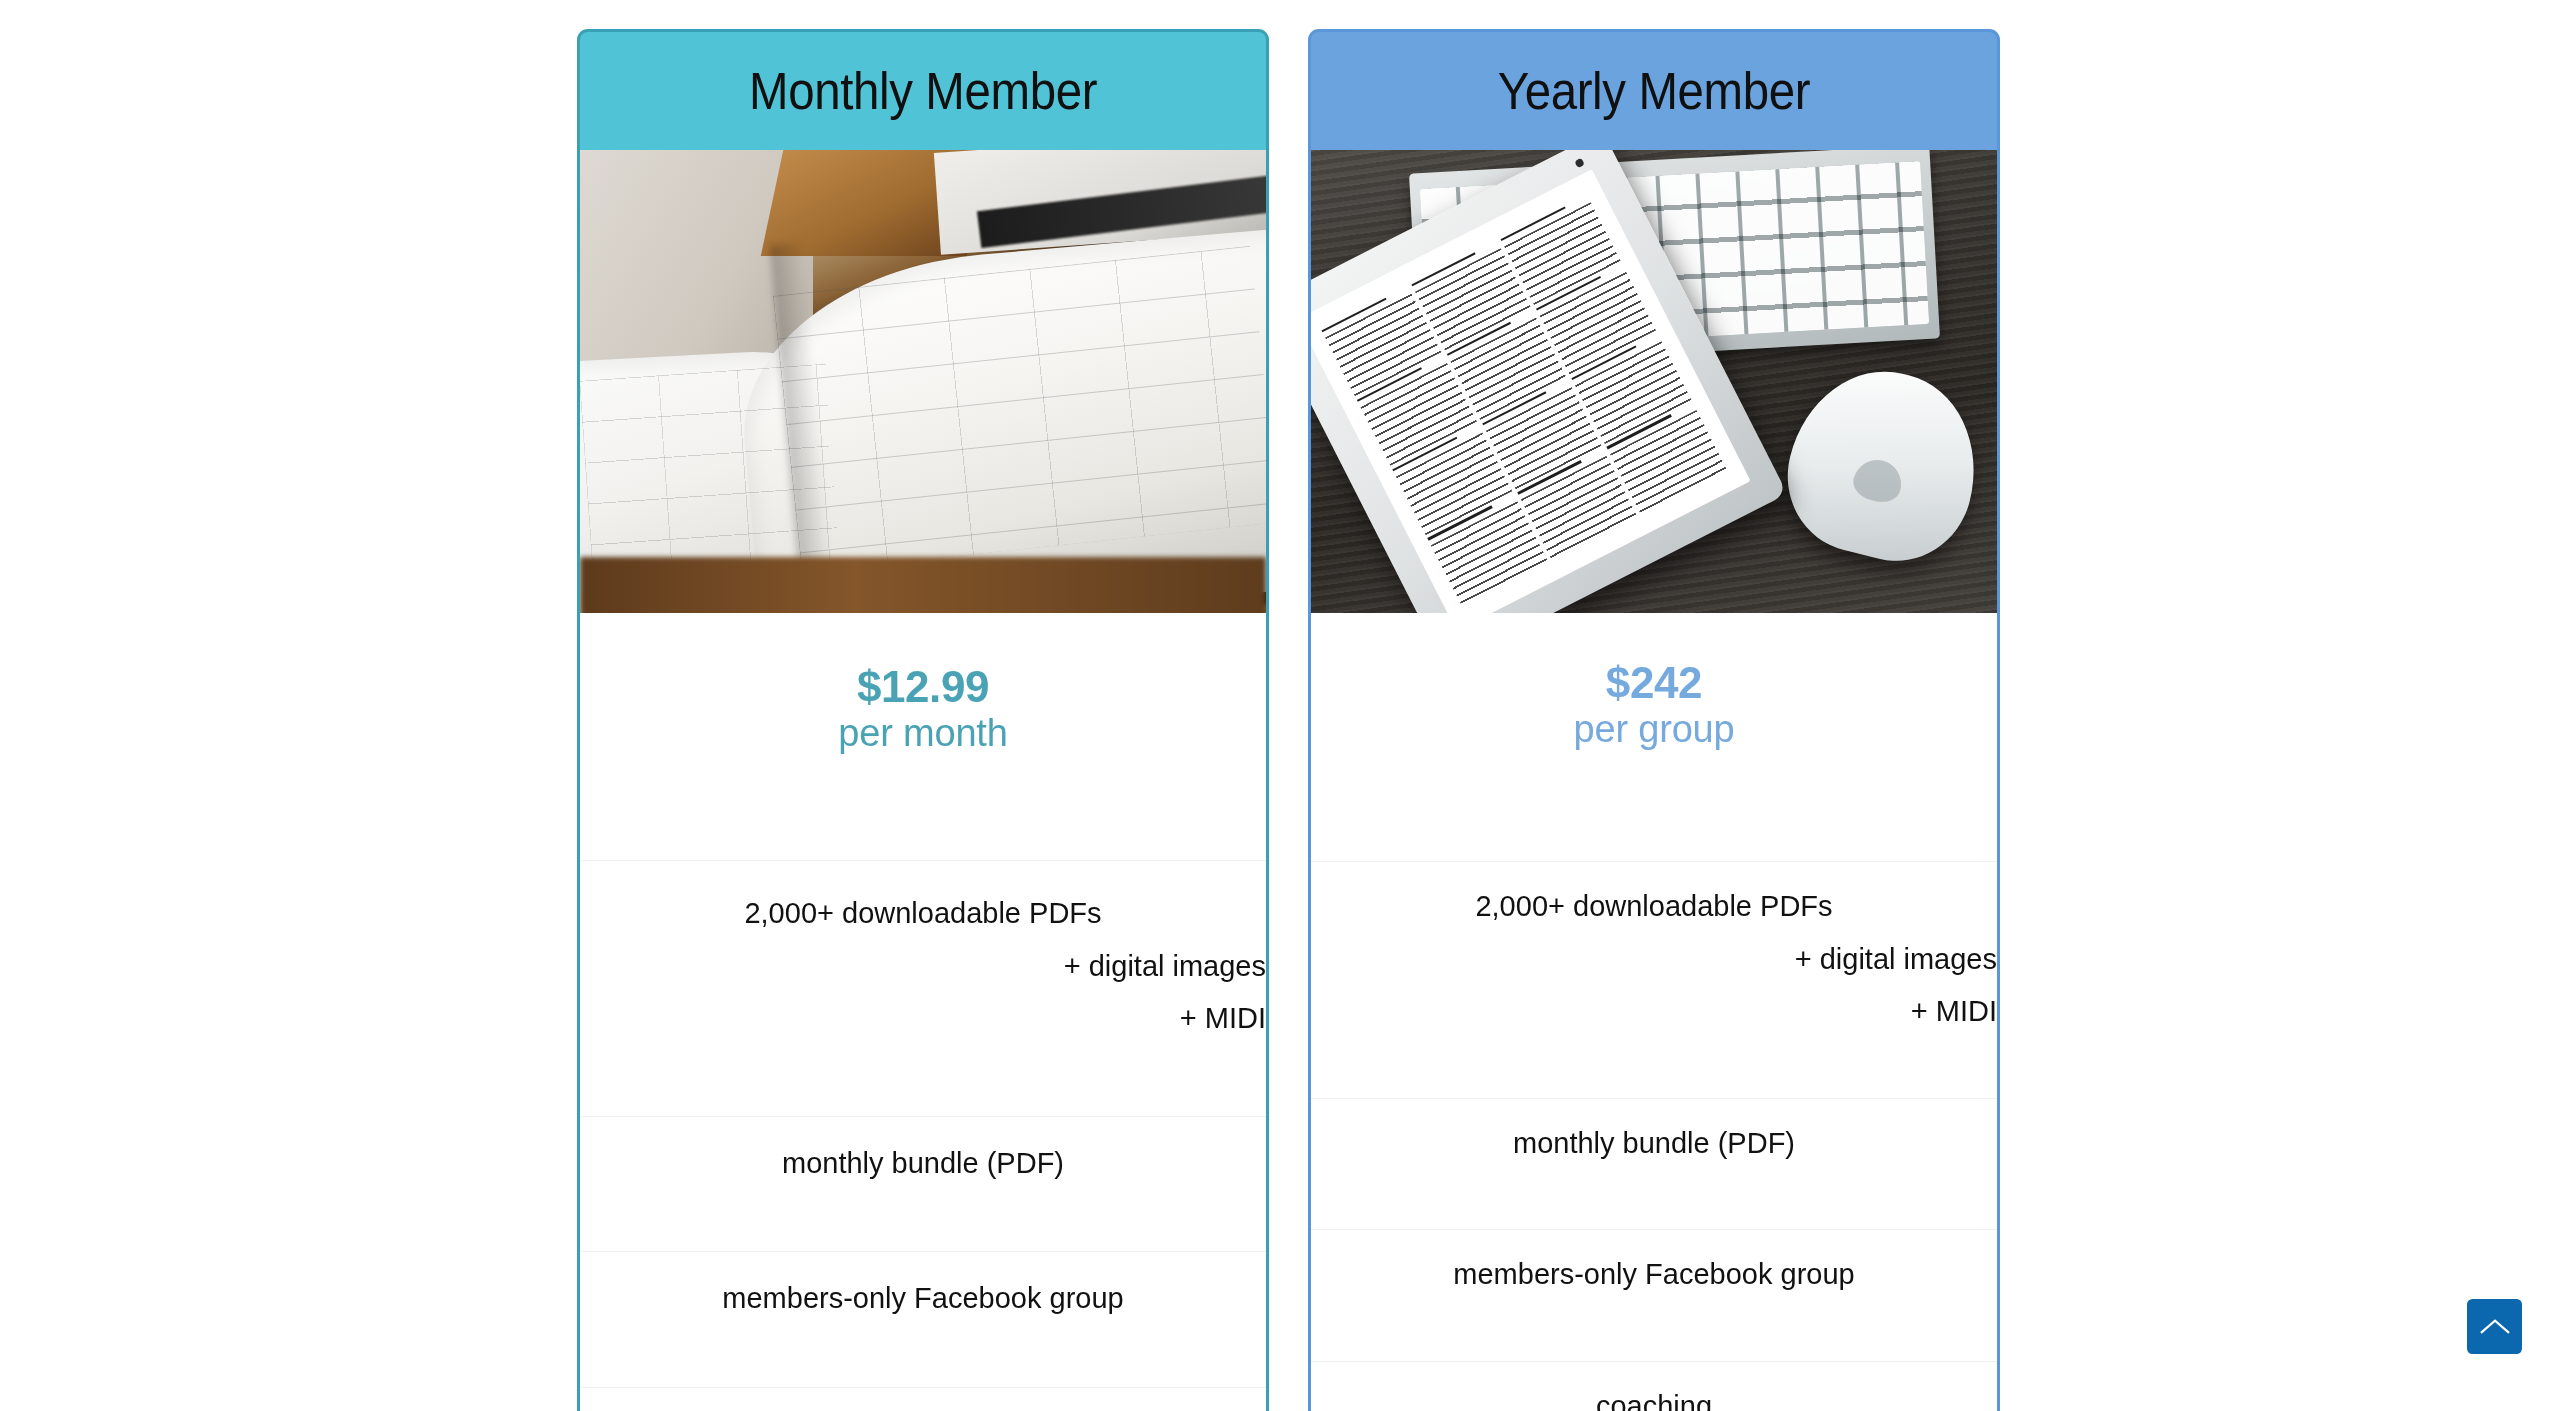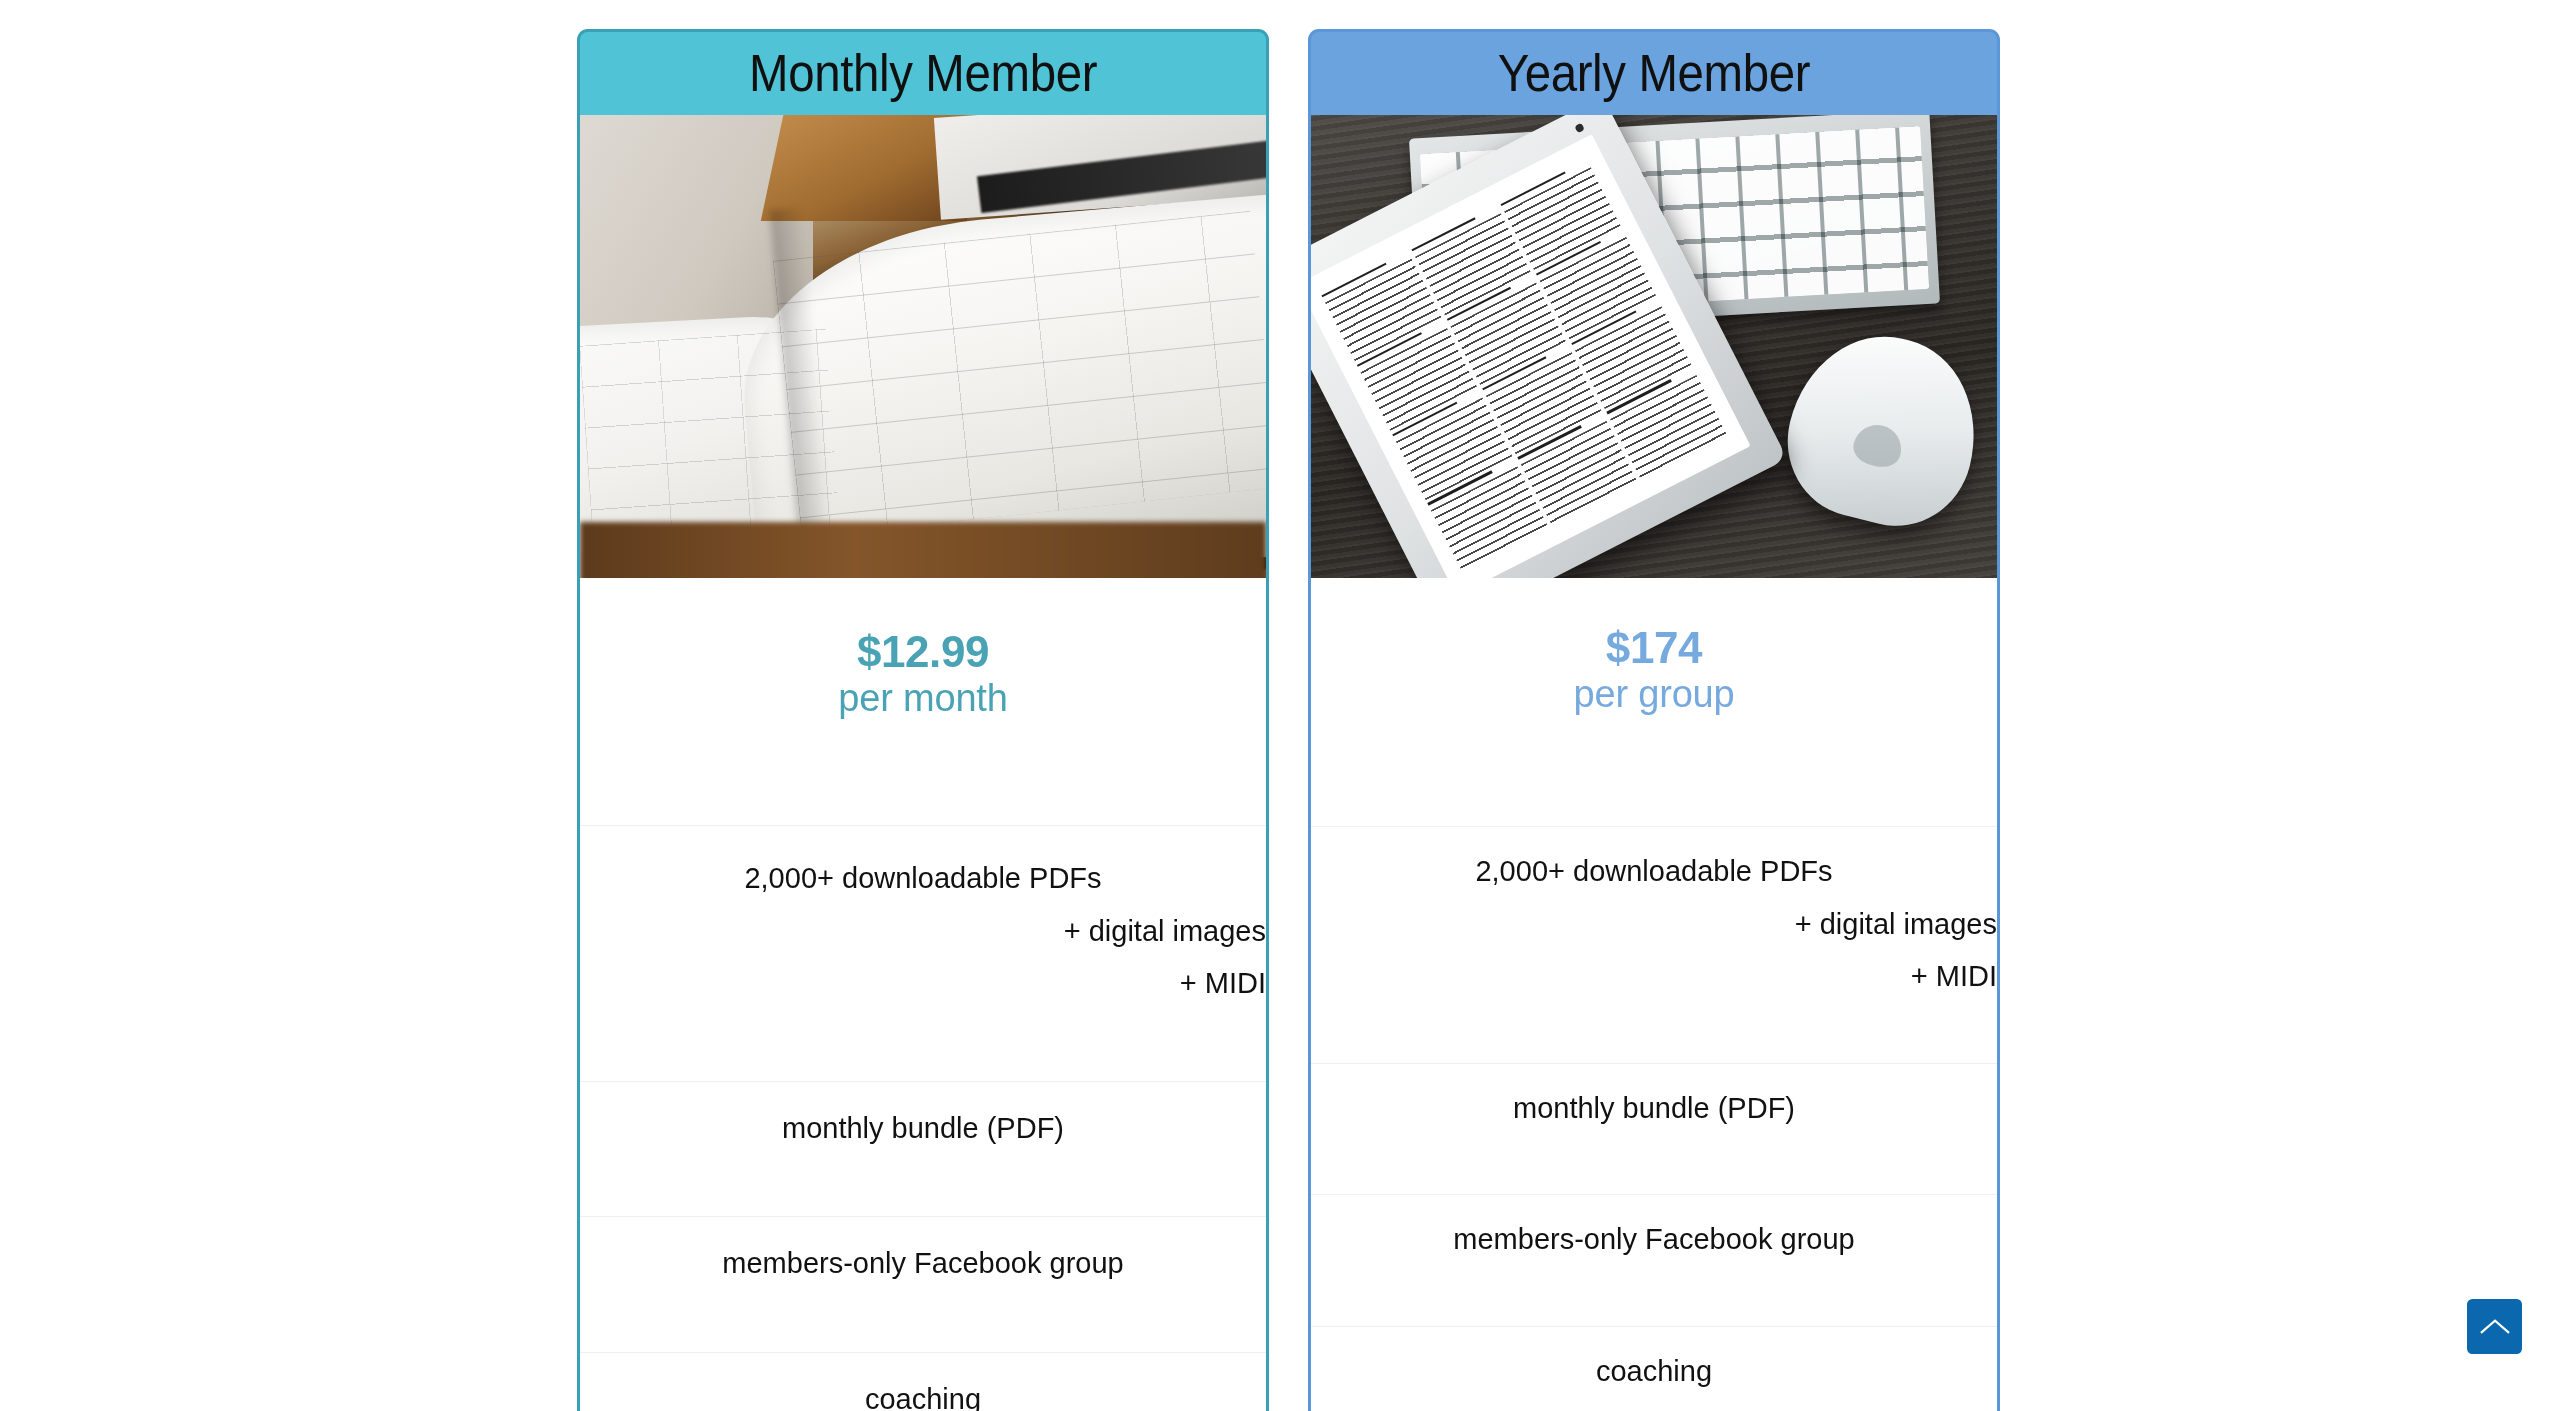--- a/index.html
+++ b/index.html
@@ -35,21 +35,21 @@
     width: 100%;
     background: #ffffff;
   }
 
   .card--monthly .card-body { border-left: 3.6px solid #3aa0b5; border-right: 3.6px solid #3aa0b5; }
   .card--yearly  .card-body { border-left: 3.6px solid #5a96d8; border-right: 3.6px solid #5a96d8; }
 
   
   .card-header {
     position: relative;
-    height: 86px;
+    height: 121px;
     border-radius: 10.7px 10.7px 0 0;
     display: flex;
     align-items: center;
     justify-content: center;
     overflow: hidden;
   }
   .card--monthly .card-header {
     background: #51c3d6;
     border: 3.6px solid #3aa0b5;
     border-bottom: none;
@@ -385,21 +385,21 @@
                 <div class="dk-cal-m"></div>
                 <div class="dk-cal-m"></div>
               </div>
             </div>
 
           </div>
         </div>
       </div>
 
       <div class="price-block">
-        <div class="price-amount">$174</div>
+        <div class="price-amount">$242</div>
         <div class="price-period">per group</div>
       </div>
 
       <div class="feature-row feature-row--multi">
         <span class="feature-line">2,000+ downloadable PDFs</span>
         <span class="feature-line">+ digital images</span>
         <span class="feature-line">+ MIDI</span>
       </div>
 
       <div class="feature-row">

